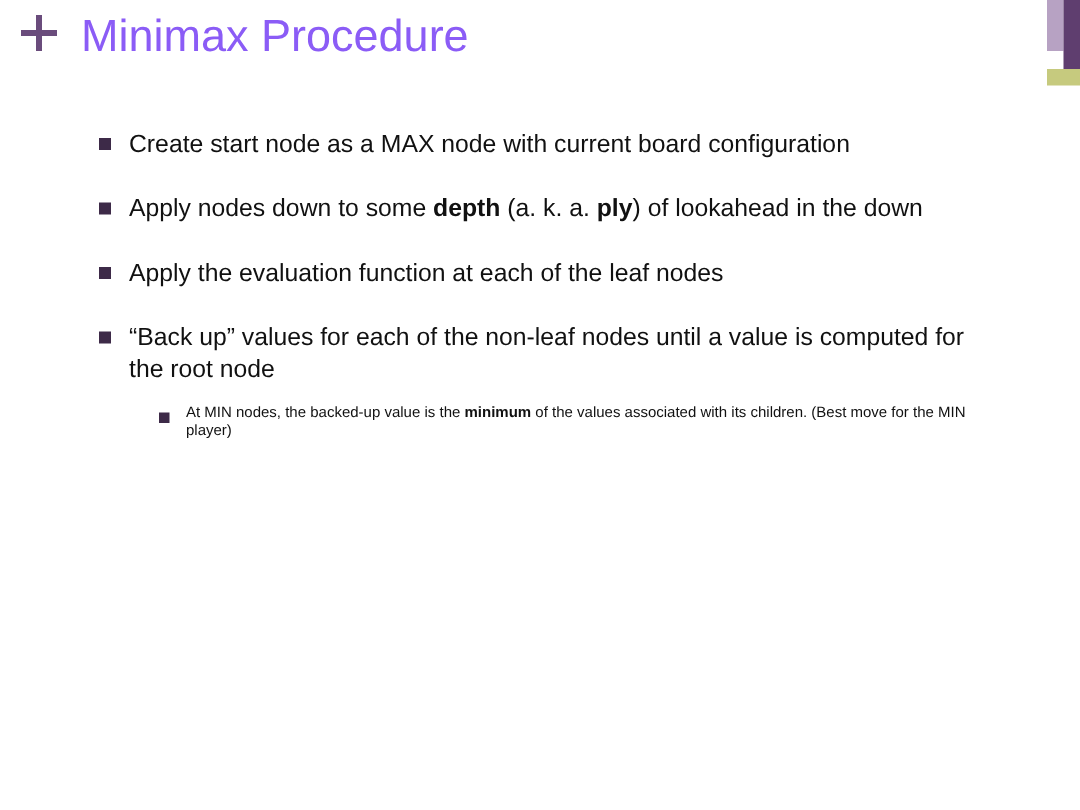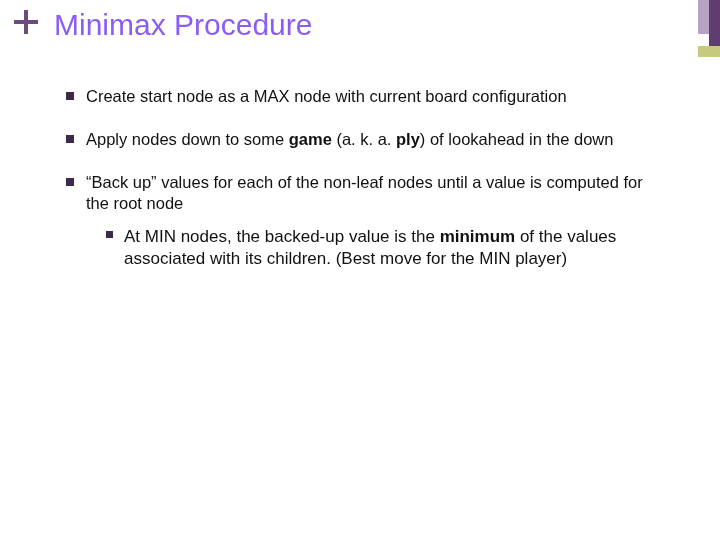--- a/index.html
+++ b/index.html
@@ -69,21 +69,21 @@
     top: 6px;
     width: 8px;
     height: 8px;
     background: #3d2a48;
   }
 
   ul.inner { list-style: none; margin-top: 12px; margin-left: 20px; }
   ul.inner > li {
     position: relative;
     padding-left: 18px;
-    font-size: 17px;
+    font-size: 10px;
     line-height: 1.28;
     margin-bottom: 10px;
   }
   ul.inner > li::before {
     content: "";
     position: absolute;
     left: 0;
     top: 5px;
     width: 7px;
     height: 7px;
@@ -103,23 +103,24 @@
 
 <div class="plus"></div>
 
 <h1 class="title">Minimax Procedure</h1>
 
 <div class="content">
   <ul class="outer">
     <li>Create start node as a MAX node  with current board configuration</li>
 
     <li>
-      <span>Apply nodes down to some </span><b>game</b><span> (a. k. a. </span><b>ply</b><span>) of lookahead in the down</span>
+      <span>Apply nodes down to some </span><b>depth</b><span> (a. k. a. </span><b>ply</b><span>) of lookahead in the down</span>
     </li>
 
+    <li>Apply the evaluation function at each of the leaf nodes</li>
 
     <li>
       <span>“Back up” values for each of the non-leaf nodes until a value is computed for the root node</span>
       <ul class="inner">
         <li>
           <span>At MIN nodes, the backed-up value is the </span><b>minimum</b><span> of the values associated with its children.  (Best move for the MIN player)</span>
         </li>
       </ul>
     </li>
 

